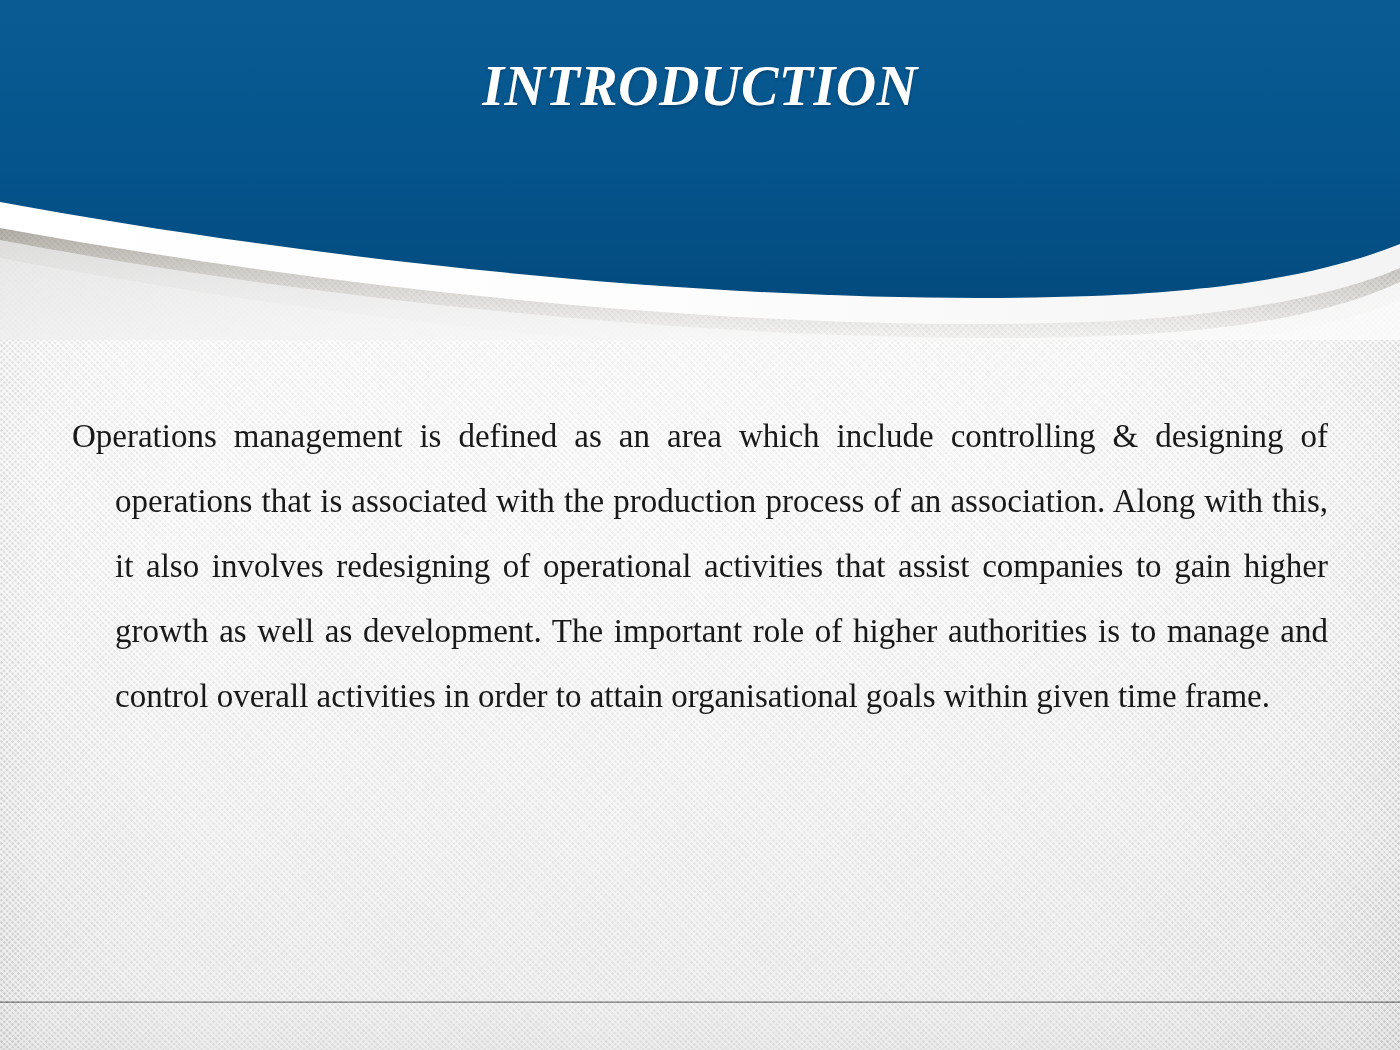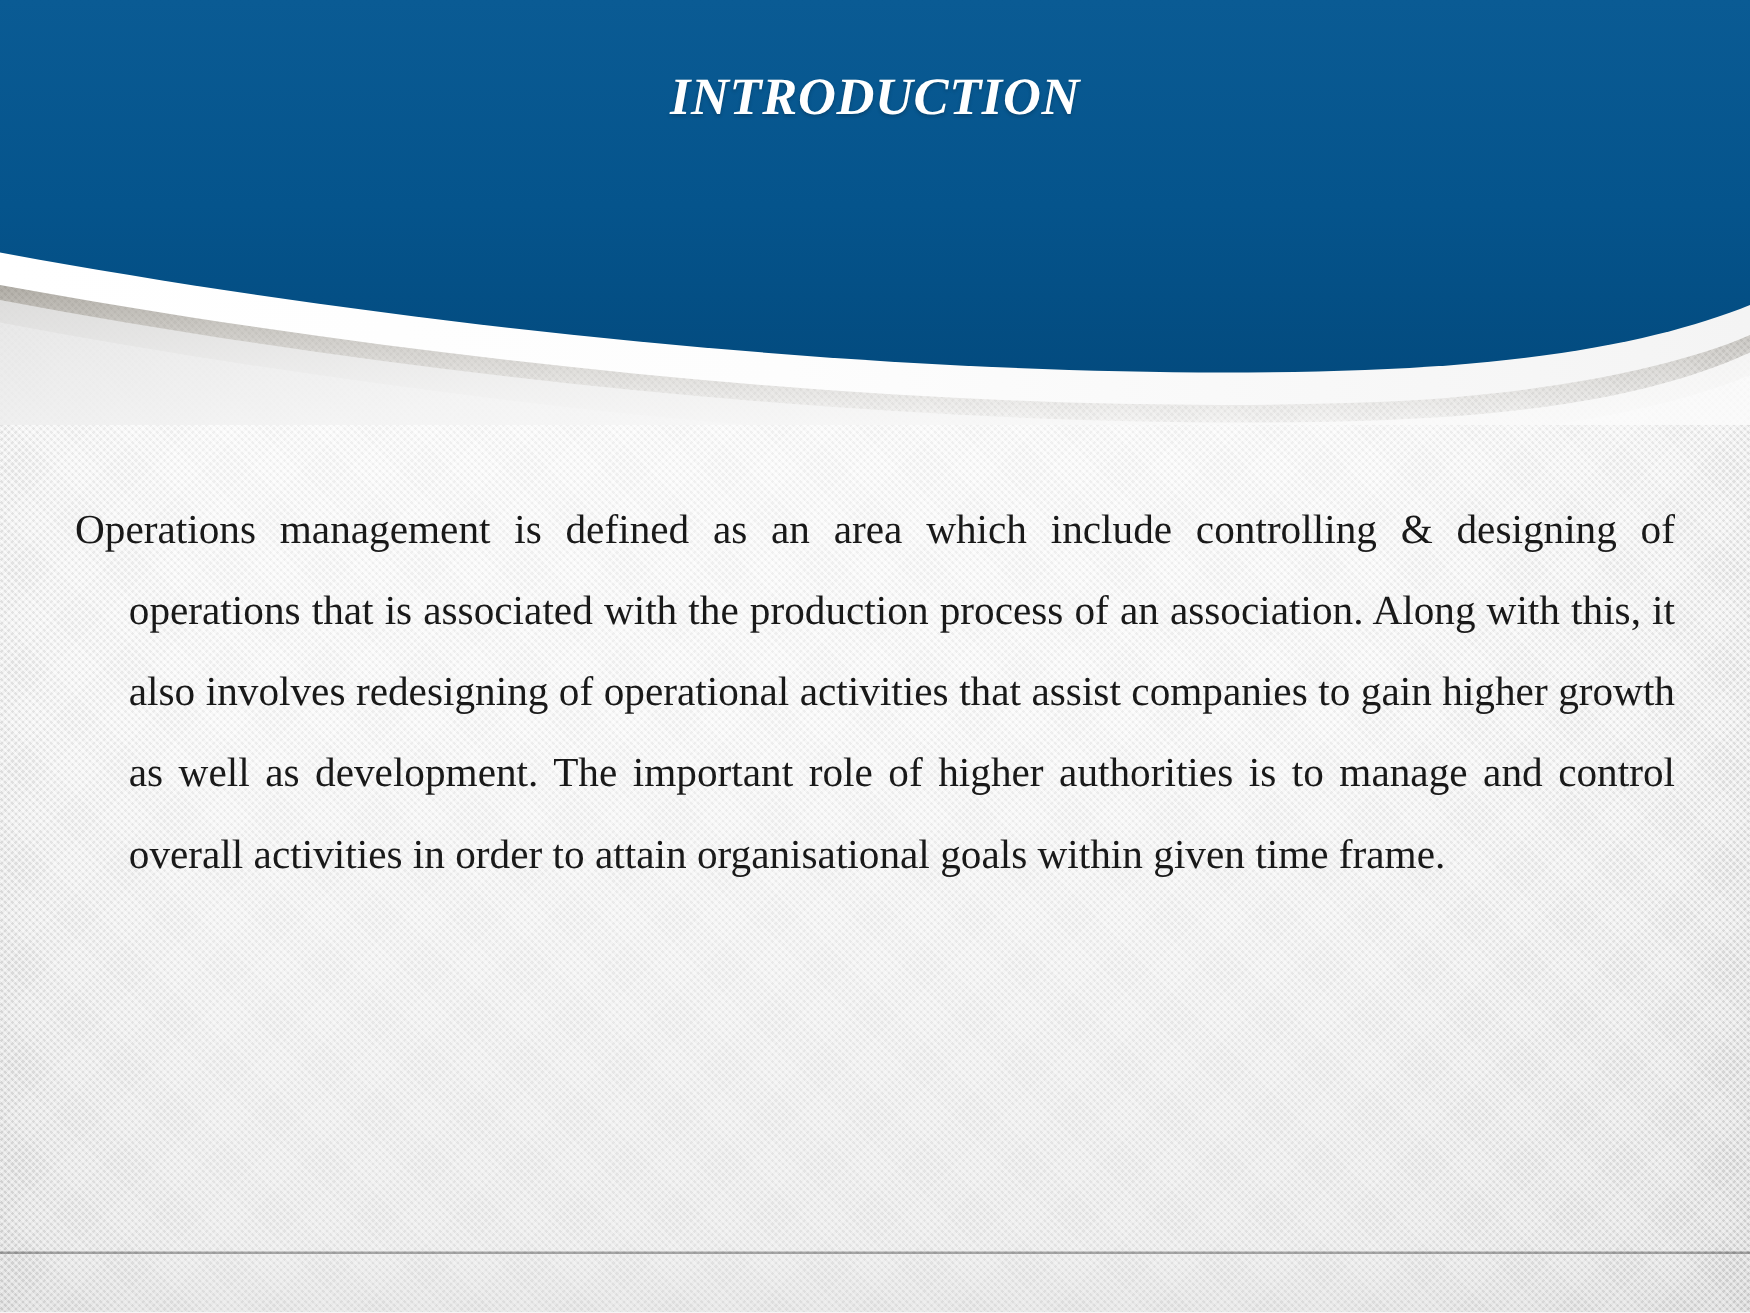--- a/index.html
+++ b/index.html
@@ -73,38 +73,38 @@
 
   
   .slide-title {
     position: absolute;
     top: 54px;
     left: 0;
     width: 1400px;
     text-align: center;
     color: #ffffff;
     font-family: "Liberation Serif", "DejaVu Serif", serif;
-    font-size: 42px;
+    font-size: 56px;
     font-weight: bold;
     font-style: italic;
     letter-spacing: 0.5px;
     text-shadow: 0 2px 3px rgba(0,0,0,0.22);
     white-space: nowrap;
   }
 
   
   .body-area {
     position: absolute;
     left: 60px;
     top: 392px;
     width: 1280px;
   }
 
   .body-paragraph {
-    margin: 0;
+    margin: 12px;
     color: #191919;
     font-family: "Liberation Serif", "DejaVu Serif", serif;
     font-size: 33px;
     line-height: 65px;
     text-align: justify;
     text-justify: inter-word;
     text-indent: 0;
     padding-left: 43px;
     text-indent: -43px;
   }

